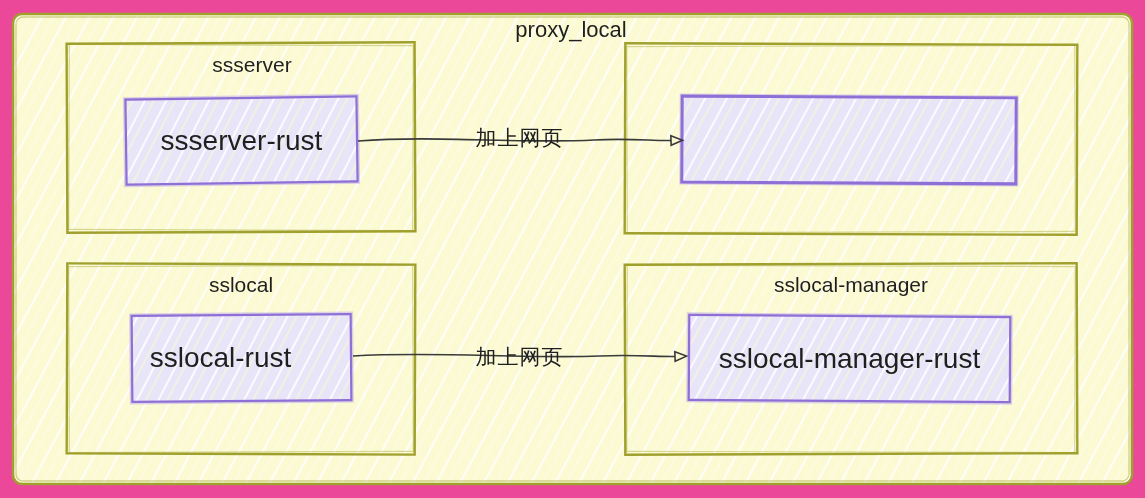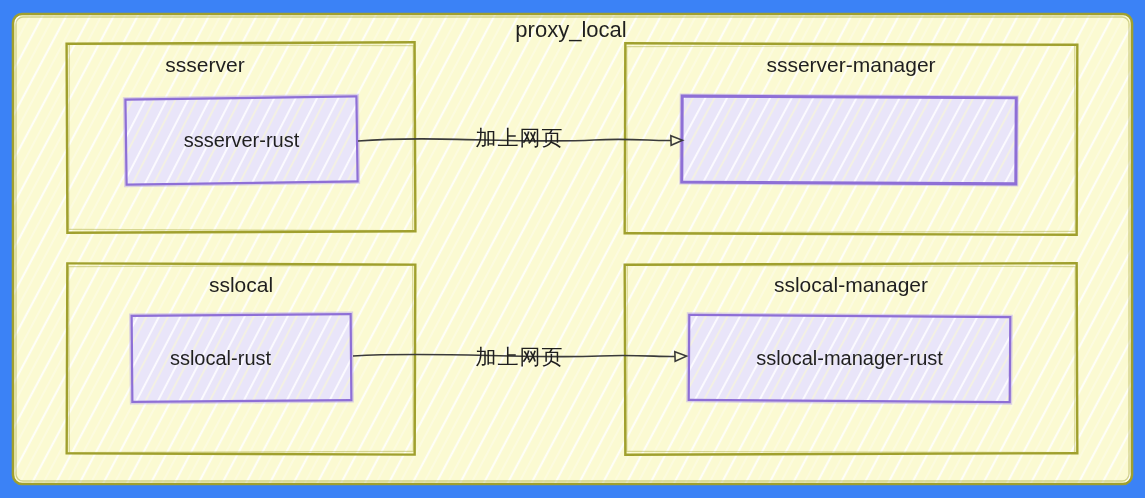--- a/index.html
+++ b/index.html
@@ -1,29 +1,29 @@
 <!DOCTYPE html>
 <html><head>
 <meta charset="utf-8">
 <style>
   html, body { margin: 0; padding: 0; background: #ffffff; }
   .stage {
     position: relative;
     width: 1145px;
     height: 498px;
-    background: #3b82f6;
+    background: #ec4899;
     overflow: hidden;
     font-family: "Liberation Sans", "DejaVu Sans", sans-serif;
     color: #1f1f1f;
   }
   svg.art { position: absolute; left: 0; top: 0; }
   .lbl { position: absolute; text-align: center; white-space: nowrap; }
   .t-main  { font-size: 22px; }
   .t-group { font-size: 21px; height: 26px; line-height: 26px; }
-  .t-node  { display: flex; align-items: center; justify-content: center; font-size: 20px; border-radius: 22px; }
+  .t-node  { display: flex; align-items: center; justify-content: center; font-size: 28px; border-radius: 22px; }
   .t-edge  { font-size: 21px; letter-spacing: 1px; }
 </style>
 </head>
 <body>
 
 <div class="stage">
 
   <svg class="art" width="1145" height="498" viewBox="0 0 1145 498">
     <defs>
       <pattern id="hatchY" patternUnits="userSpaceOnUse" width="21" height="21" patternTransform="rotate(28)">
@@ -67,22 +67,21 @@
 
     <rect x="689" y="316" width="321" height="85" fill="none" stroke="#b9a6ec" stroke-opacity="0.5" stroke-width="5" transform="rotate(0.4 849 358)"></rect>
     <rect x="689" y="316" width="321" height="85" fill="url(#hatchP)" stroke="#8e6fd6" stroke-width="2.2" transform="rotate(0.4 849 358)"></rect>
 
     <path d="M358,141 C436,135 520,144 594,140 C630,138 652,141 671,140.5" fill="none" stroke="#3a3a3a" stroke-width="1.6" marker-end="url(#arrow)"></path>
     <path d="M353,356 C436,351 520,359 600,356 C636,354.5 660,357 675,356.5" fill="none" stroke="#3a3a3a" stroke-width="1.6" marker-end="url(#arrow)"></path>
   </svg>
 
   <div class="lbl t-main" style="left:446px; top:17px; width:250px;">proxy_local</div>
 
-  <div class="lbl t-group" style="left:67px; top:52px; width:276px;">ssserver</div>
-  <div class="lbl t-group" style="left:625px; top:52px; width:452px;">ssserver-manager</div>
+  <div class="lbl t-group" style="left:67px; top:52px; width:276px;padding-left:47px;">ssserver</div>
   <div class="lbl t-group" style="left:67px; top:272px; width:348px;text-align:center;">sslocal</div>
   <div class="lbl t-group" style="left:625px; top:272px; width:452px;">sslocal-manager</div>
 
   <div class="lbl t-node" style="left:126px; top:98px; width:231px; height:85px;">ssserver-rust</div>
   <div class="lbl t-node" style="left:132px; top:315px; width:177px; height:86px;">sslocal-rust</div>
   <div class="lbl t-node" style="left:689px; top:316px; width:321px; height:85px;">sslocal-manager-rust</div>
 
   <div class="lbl t-edge" style="left:412px; top:124px; width:215px;">加上网页</div>
   <div class="lbl t-edge" style="left:412px; top:343px; width:215px;">加上网页</div>
 

